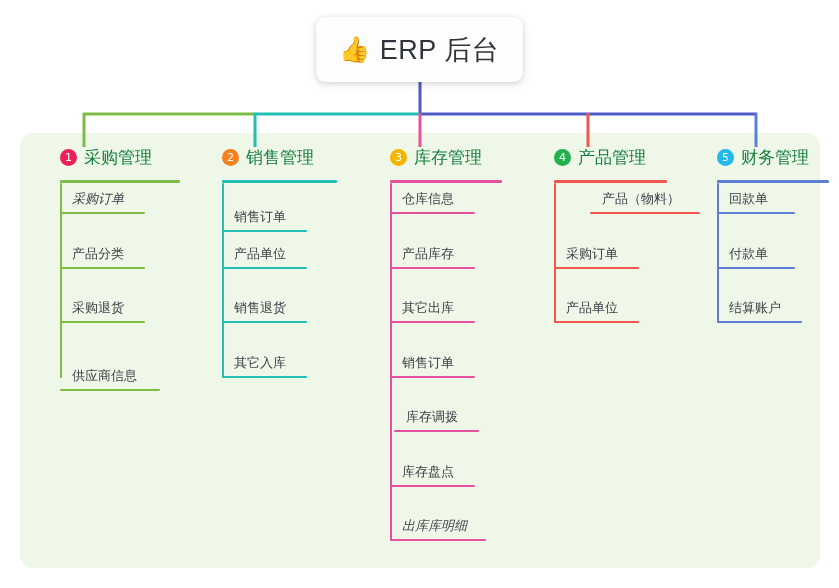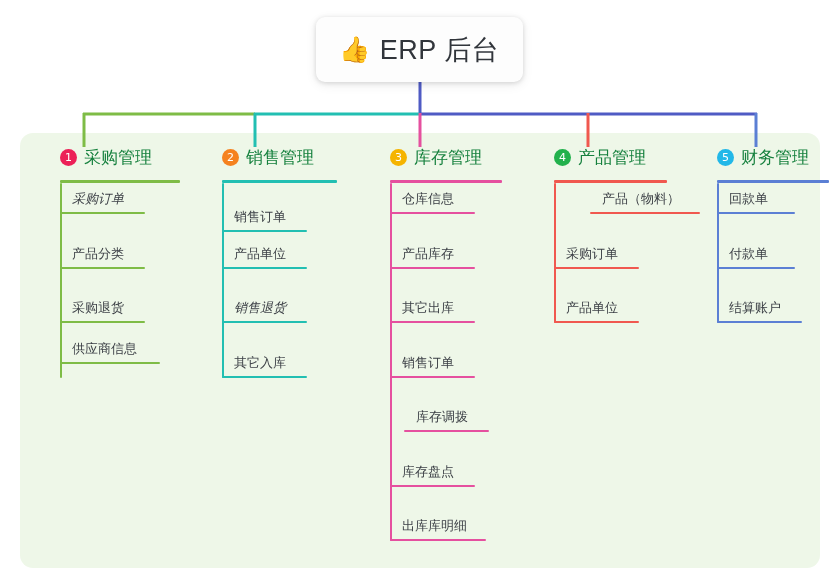--- a/index.html
+++ b/index.html
@@ -129,41 +129,41 @@
           <div class="leaf-rule" style="width: 85px; background: rgb(126, 188, 70);"></div>
         </div>
         <div class="leaf" style="left: 22px; top: 89.5px; width: 85px;">
           <span class="leaf-label">产品分类</span>
           <div class="leaf-rule" style="width: 85px; background: rgb(126, 188, 70);"></div>
         </div>
         <div class="leaf" style="left: 22px; top: 144px; width: 85px;">
           <span class="leaf-label">采购退货</span>
           <div class="leaf-rule" style="width: 85px; background: rgb(126, 188, 70);"></div>
         </div>
-        <div class="leaf" style="left: 22px; top: 185px; width: 100px;">
+        <div class="leaf" style="left: 22px; top: 212px; width: 100px;">
           <span class="leaf-label">供应商信息</span>
           <div class="leaf-rule" style="width: 100px; background: rgb(126, 188, 70);"></div>
         </div>
       </div>
       <div class="column" style="left: 200px;">
         <div class="col-head">
           <span class="badge" style="background: rgb(245, 130, 31);">2</span>
           <span class="col-title">销售管理</span>
         </div>
         <div class="col-rule" style="width: 115px; background: rgb(34, 191, 178);"></div>
         <div class="leaf-stem" style="left: 22px; top: 38px; bottom: auto; height: 194.5px; background: rgb(34, 191, 178);"></div>
         <div class="leaf" style="left: 22px; top: 53px; width: 85px;">
           <span class="leaf-label">销售订单</span>
           <div class="leaf-rule" style="width: 85px; background: rgb(34, 191, 178);"></div>
         </div>
         <div class="leaf" style="left: 22px; top: 89.5px; width: 85px;">
           <span class="leaf-label">产品单位</span>
           <div class="leaf-rule" style="width: 85px; background: rgb(34, 191, 178);"></div>
         </div>
-        <div class="leaf" style="left: 22px; top: 144px; width: 85px; font-style: italic;">
+        <div class="leaf" style="left: 22px; top: 144px; width: 85px;">
           <span class="leaf-label">销售退货</span>
           <div class="leaf-rule" style="width: 85px; background: rgb(34, 191, 178);"></div>
         </div>
         <div class="leaf" style="left: 22px; top: 198.5px; width: 85px;">
           <span class="leaf-label">其它入库</span>
           <div class="leaf-rule" style="width: 85px; background: rgb(34, 191, 178);"></div>
         </div>
       </div>
       <div class="column" style="left: 368px;">
         <div class="col-head">
@@ -181,29 +181,29 @@
           <div class="leaf-rule" style="width: 85px; background: rgb(229, 80, 159);"></div>
         </div>
         <div class="leaf" style="left: 22px; top: 144px; width: 85px;">
           <span class="leaf-label">其它出库</span>
           <div class="leaf-rule" style="width: 85px; background: rgb(229, 80, 159);"></div>
         </div>
         <div class="leaf" style="left: 22px; top: 198.5px; width: 85px;">
           <span class="leaf-label">销售订单</span>
           <div class="leaf-rule" style="width: 85px; background: rgb(229, 80, 159);"></div>
         </div>
-        <div class="leaf" style="left: 36px; top: 253px; width: 85px;">
+        <div class="leaf" style="left: 26px; top: 253px; width: 85px;">
           <span class="leaf-label">库存调拨</span>
           <div class="leaf-rule" style="width: 85px; background: rgb(229, 80, 159);"></div>
         </div>
         <div class="leaf" style="left: 22px; top: 307.5px; width: 85px;">
           <span class="leaf-label">库存盘点</span>
           <div class="leaf-rule" style="width: 85px; background: rgb(229, 80, 159);"></div>
         </div>
-        <div class="leaf" style="left: 22px; top: 362px; width: 96px;">
+        <div class="leaf" style="left: 22px; top: 362px; width: 96px; font-style: italic;">
           <span class="leaf-label">出库库明细</span>
           <div class="leaf-rule" style="width: 96px; background: rgb(229, 80, 159);"></div>
         </div>
       </div>
       <div class="column" style="left: 532px;">
         <div class="col-head">
           <span class="badge" style="background: rgb(34, 177, 76);">4</span>
           <span class="col-title">产品管理</span>
         </div>
         <div class="col-rule" style="width: 113px; background: rgb(240, 88, 79);"></div>

